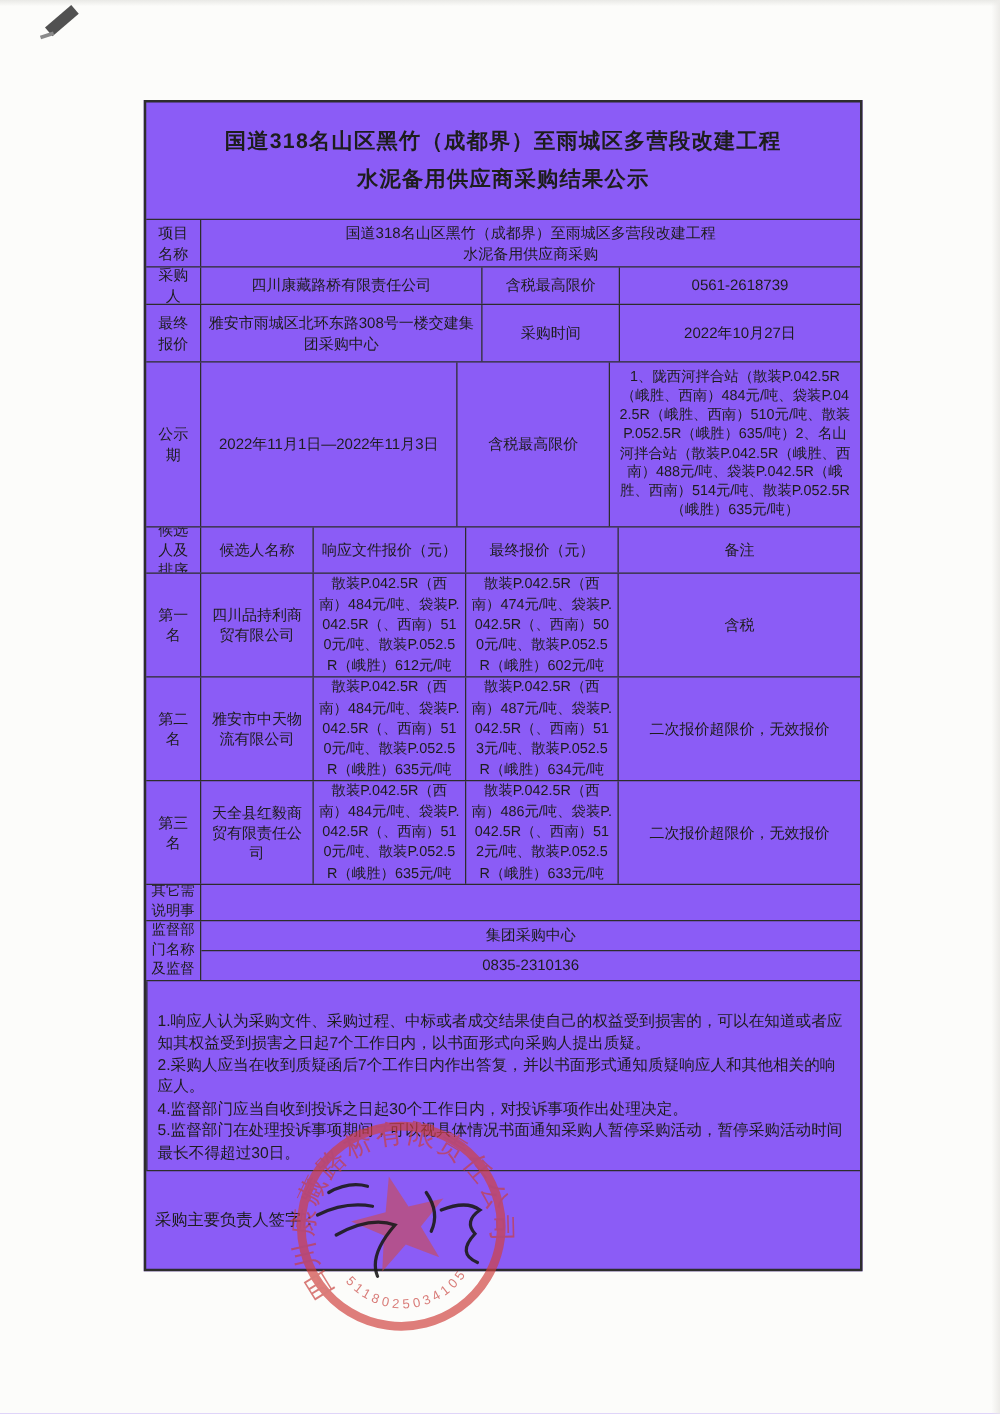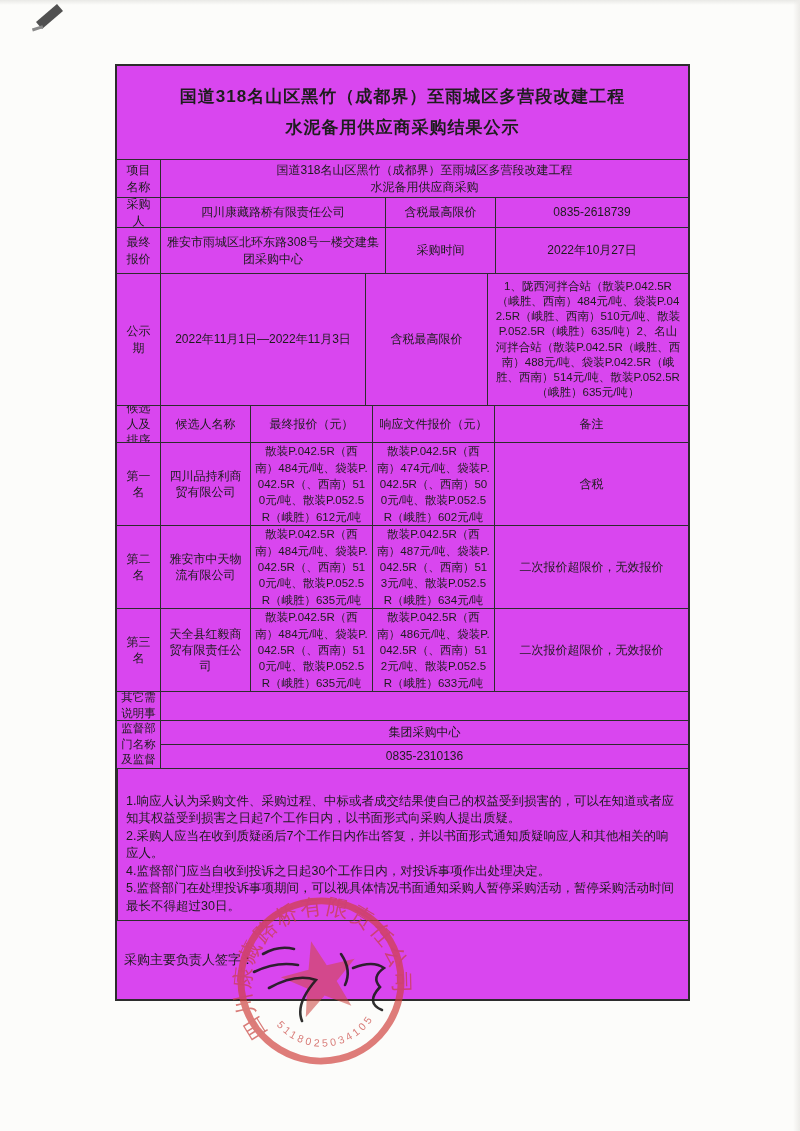--- a/index.html
+++ b/index.html
@@ -8,22 +8,22 @@
     background:#fcfcfa;
     font-family:"Liberation Sans","DejaVu Sans",sans-serif;
     color:#1d1d1d;overflow:hidden;
   }
   .scan-edge-top{position:absolute;top:0;left:0;right:0;height:5px;
     background:linear-gradient(#e9e9e6,rgba(255,255,255,0));}
   .scan-edge-right{position:absolute;top:0;right:0;bottom:0;width:7px;
     background:linear-gradient(to left,#ecebe8,rgba(255,255,255,0));}
 
   .doc-table{
-    position:absolute;left:115px;top:64px;width:571px;
-    border:2px solid #2d2d2d;background:#d946ef;
+    position:absolute;left:115px;top:80px;width:571px;
+    border:2px solid #2d2d2d;background:#8b5cf6;
   }
   .row{display:flex;box-sizing:border-box;border-top:1px solid #2d2d2d;align-items:stretch;}
   .row.first{border-top:none;}
   .cell{
     box-sizing:border-box;border-left:1px solid #2d2d2d;
     display:flex;flex-direction:column;justify-content:center;align-items:center;
     text-align:center;font-size:12px;line-height:1.35;padding:2px 4px;overflow:hidden;
   }
   .cell.nb{border-left:none;}
   .w-label{width:43px;flex:none;}
@@ -74,42 +74,42 @@
     <div class="cell flex1">
       <div>国道318名山区黑竹（成都界）至雨城区多营段改建工程</div>
       <div>水泥备用供应商采购</div>
     </div>
   </div>
 
   <div class="row" style="height:30px">
     <div class="cell nb w-label">采购人</div>
     <div class="cell w-225">四川康藏路桥有限责任公司</div>
     <div class="cell w-110">含税最高限价</div>
-    <div class="cell flex1">0835-2618739</div>
+    <div class="cell flex1">0561-2618739</div>
   </div>
 
   <div class="row" style="height:46px">
     <div class="cell nb w-label">最终报价</div>
     <div class="cell w-225">雅安市雨城区北环东路308号一楼交建集团采购中心</div>
     <div class="cell w-110">采购时间</div>
     <div class="cell flex1">2022年10月27日</div>
   </div>
 
   <div class="row" style="height:132px">
     <div class="cell nb w-label">公示期</div>
     <div class="cell w-205">2022年11月1日—2022年11月3日</div>
     <div class="cell w-122">含税最高限价</div>
     <div class="cell flex1 maxprice-cell">1、陇西河拌合站（散装P.042.5R（峨胜、西南）484元/吨、袋装P.042.5R（峨胜、西南）510元/吨、散装P.052.5R（峨胜）635/吨）2、名山河拌合站（散装P.042.5R（峨胜、西南）488元/吨、袋装P.042.5R（峨胜、西南）514元/吨、散装P.052.5R（峨胜）635元/吨）</div>
   </div>
 
   <div class="row" style="height:37px">
     <div class="cell nb w-label header-cell">候选人及排序</div>
     <div class="cell w-90 header-cell">候选人名称</div>
+    <div class="cell w-122 header-cell">响应文件报价（元）</div>
     <div class="cell w-122 header-cell">最终报价（元）</div>
-    <div class="cell w-122 header-cell">响应文件报价（元）</div>
     <div class="cell flex1 header-cell">备注</div>
   </div>
 
   <div class="row" style="height:83px">
     <div class="cell nb w-label">第一名</div>
     <div class="cell w-90">四川品持利商贸有限公司</div>
     <div class="cell w-122 price-cell">散装P.042.5R（西南）484元/吨、袋装P.042.5R（、西南）510元/吨、散装P.052.5R（峨胜）612元/吨</div>
     <div class="cell w-122 price-cell">散装P.042.5R（西南）474元/吨、袋装P.042.5R（、西南）500元/吨、散装P.052.5R（峨胜）602元/吨</div>
     <div class="cell flex1">含税</div>
   </div>

